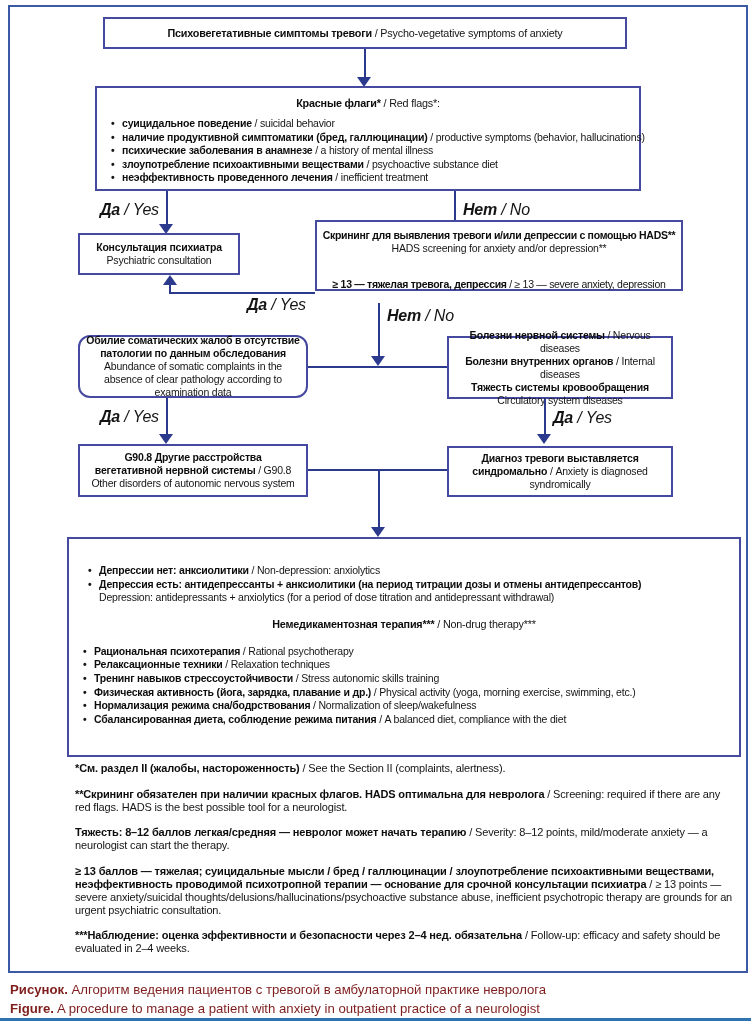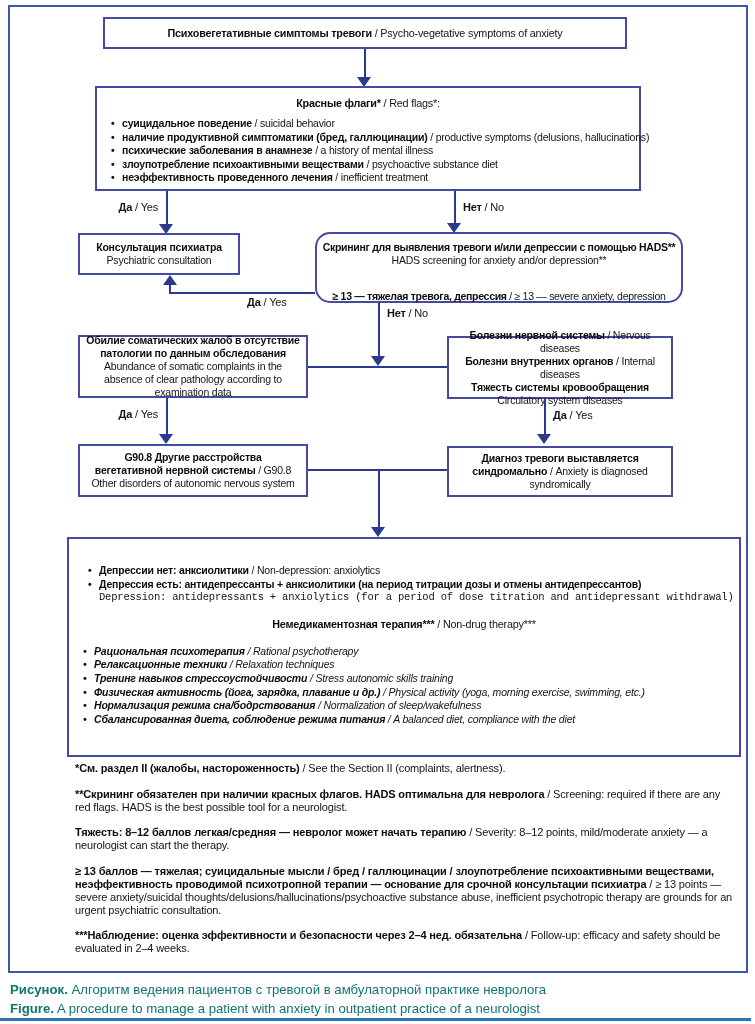--- a/index.html
+++ b/index.html
@@ -20,97 +20,97 @@
   
   .vline { position:absolute; width:2px; background:#2c3a8e; }
   .hline { position:absolute; height:2px; background:#2c3a8e; }
   .arr-down { position:absolute; width:0; height:0;
               border-left:7px solid transparent; border-right:7px solid transparent;
               border-top:10px solid #2c3a8e; }
   .arr-up { position:absolute; width:0; height:0;
             border-left:7px solid transparent; border-right:7px solid transparent;
             border-bottom:10px solid #2c3a8e; }
 
-  .blabel { position:absolute; font-size:11px; letter-spacing:-0.2px; white-space:nowrap; }
+  .blabel { position:absolute; font-size:16px; letter-spacing:-0.2px; white-space:nowrap;font-style:italic; }
   .blabel b { font-weight:bold; }
 
   
   ul.flist { margin:7px 0 0 0; padding:0 0 0 14px; list-style:none; text-align:left; }
   ul.flist li { position:relative; padding-left:11px; line-height:13.6px; white-space:nowrap; }
   ul.flist li::before { content:"•"; position:absolute; left:0; top:0; font-weight:bold; }
   .cont-line { padding-left:11px; line-height:13.6px; white-space:nowrap; }
 
   .boxtitle { font-size:10.8px; }
 
   
   .footnotes { position:absolute; left:75px; top:762px; width:662px;
                font-size:11px; line-height:13px; letter-spacing:-0.15px; text-align:left; }
   .footnotes p { margin:0 0 12.5px 0; }
   .footnotes b { font-weight:bold; color:#0d0d0d; }
 
   
   .caption { position:absolute; left:10px; top:980px; width:740px;
-             font-size:13.2px; line-height:19px; color:#0f766e; }
+             font-size:13.2px; line-height:19px; color:#7f1d1d; }
   .caption b { font-weight:bold; }
   .bottom-rule { position:absolute; left:0; top:1018px; width:755px; height:3px; background:#2e74b5; }
 </style>
 </head>
 <body>
 
 <div id="page">
   <div class="figure-frame"></div>
 
   <div class="fbox center-col" style="left:103px; top:17px; width:524px; height:32px;">
     <div class="boxtitle"><b>Психовегетативные симптомы тревоги</b><span> / Psycho-vegetative symptoms of anxiety</span></div>
   </div>
 
   <div class="vline" style="left:364px; top:49px; height:29px;"></div>
   <div class="arr-down" style="left:357px; top:77px;"></div>
 
   <div class="fbox" style="left:95px; top:86px; width:546px; height:105px; padding-top:9px;">
     <div class="boxtitle"><b>Красные флаги*</b><span> / Red flags*:</span></div>
     <ul class="flist">
       <li><b>суицидальное поведение</b><span> / suicidal behavior</span></li>
-      <li><b>наличие продуктивной симптоматики (бред, галлюцинации)</b><span> / productive symptoms (delusions, hallucinations)</span></li>
+      <li><b>наличие продуктивной симптоматики (бред, галлюцинации)</b><span> / productive symptoms (behavior, hallucinations)</span></li>
       <li><b>психические заболевания в анамнезе</b><span> / a history of mental illness</span></li>
       <li><b>злоупотребление психоактивными веществами</b><span> / psychoactive substance diet</span></li>
       <li><b>неэффективность проведенного лечения</b><span> / inefficient treatment</span></li>
     </ul>
   </div>
 
   <div class="vline" style="left:166px; top:191px; height:35px;"></div>
   <div class="arr-down" style="left:159px; top:224px;"></div>
   <div class="blabel" style="left:100px; top:201px; width:58px; text-align:right;"><b>Да</b><span> / Yes</span></div>
 
   <div class="vline" style="left:454px; top:191px; height:34px;"></div>
   <div class="arr-down" style="left:447px; top:223px;"></div>
   <div class="blabel" style="left:463px; top:201px;"><b>Нет</b><span> / No</span></div>
 
   <div class="fbox center-col" style="left:78px; top:233px; width:162px; height:42px;">
     <div><b>Консультация психиатра</b></div>
     <div>Psychiatric consultation</div>
   </div>
 
-  <div class="fbox" style="left:315px; top:232px; width:368px; height:71px; padding-top:7px;border-radius:15px;">
+  <div class="fbox" style="left:315px; top:220px; width:368px; height:71px; padding-top:7px;">
     <div style="letter-spacing:-0.3px;"><b>Скрининг для выявления тревоги и/или депрессии с помощью HADS**</b></div>
     <div>HADS screening for anxiety and/or depression**</div>
     <div style="margin-top:23px; white-space:nowrap; letter-spacing:-0.3px;"><b>≥ 13 — тяжелая тревога, депрессия</b><span> / ≥ 13 — severe anxiety, depression</span></div>
   </div>
 
   <div class="arr-up" style="left:163px; top:275px;"></div>
   <div class="vline" style="left:169px; top:284px; height:10px;"></div>
   <div class="hline" style="left:169px; top:292px; width:146px;"></div>
   <div class="blabel" style="left:247px; top:296px;"><b>Да</b><span> / Yes</span></div>
 
   <div class="vline" style="left:378px; top:303px; height:55px;"></div>
   <div class="arr-down" style="left:371px; top:356px;"></div>
   <div class="blabel" style="left:387px; top:307px;"><b>Нет</b><span> / No</span></div>
   <div class="hline" style="left:308px; top:366px; width:139px;"></div>
 
-  <div class="fbox center-col" style="left:78px; top:335px; width:230px; height:63px; padding:2px 6px;">
+  <div class="fbox center-col" style="left:78px; top:335px; width:230px; height:63px; padding:2px 6px;border-radius:12px;">
     <div><b>Обилие соматических жалоб в отсутствие патологии по данным обследования</b><span> Abundance of somatic complaints in the absence of clear pathology according to examination data</span></div>
   </div>
 
   <div class="fbox center-col" style="left:447px; top:336px; width:226px; height:63px;">
     <div><b>Болезни нервной системы</b><span> / Nervous diseases</span></div>
     <div><b>Болезни внутренних органов</b><span> / Internal diseases</span></div>
     <div><b>Тяжесть системы кровообращения</b></div>
     <div>Circulatory system diseases</div>
   </div>
 
@@ -132,23 +132,23 @@
 
   <div class="hline" style="left:308px; top:469px; width:139px;"></div>
   <div class="vline" style="left:378px; top:469px; height:59px;"></div>
   <div class="arr-down" style="left:371px; top:527px;"></div>
 
   <div class="fbox" style="left:67px; top:537px; width:674px; height:220px; padding-top:10px;">
     <ul class="flist" style="margin-top:15px; padding-left:19px;">
       <li><b>Депрессии нет: анксиолитики</b><span> / Non-depression: anxiolytics</span></li>
       <li><b>Депрессия есть: антидепрессанты + анксиолитики (на период титрации дозы и отмены антидепрессантов)</b></li>
     </ul>
-    <div class="cont-line" style="margin-left:19px; text-align:left;font-family:Liberation Mono, monospace;">Depression: antidepressants + anxiolytics (for a period of dose titration and antidepressant withdrawal)</div>
+    <div class="cont-line" style="margin-left:19px; text-align:left;">Depression: antidepressants + anxiolytics (for a period of dose titration and antidepressant withdrawal)</div>
     <div class="boxtitle" style="margin-top:13px;"><b>Немедикаментозная терапия***</b><span> / Non-drug therapy***</span></div>
-    <ul class="flist" style="margin-top:14px; font-style:italic;">
+    <ul class="flist" style="margin-top:14px; ">
       <li><b>Рациональная психотерапия</b><span> / Rational psychotherapy</span></li>
       <li><b>Релаксационные техники</b><span> / Relaxation techniques</span></li>
       <li><b>Тренинг навыков стрессоустойчивости</b><span> / Stress autonomic skills training</span></li>
       <li><b>Физическая активность (йога, зарядка, плавание и др.)</b><span> / Physical activity (yoga, morning exercise, swimming, etc.)</span></li>
       <li><b>Нормализация режима сна/бодрствования</b><span> / Normalization of sleep/wakefulness</span></li>
       <li><b>Сбалансированная диета, соблюдение режима питания</b><span> / A balanced diet, compliance with the diet</span></li>
     </ul>
   </div>
 
   <div class="footnotes">

